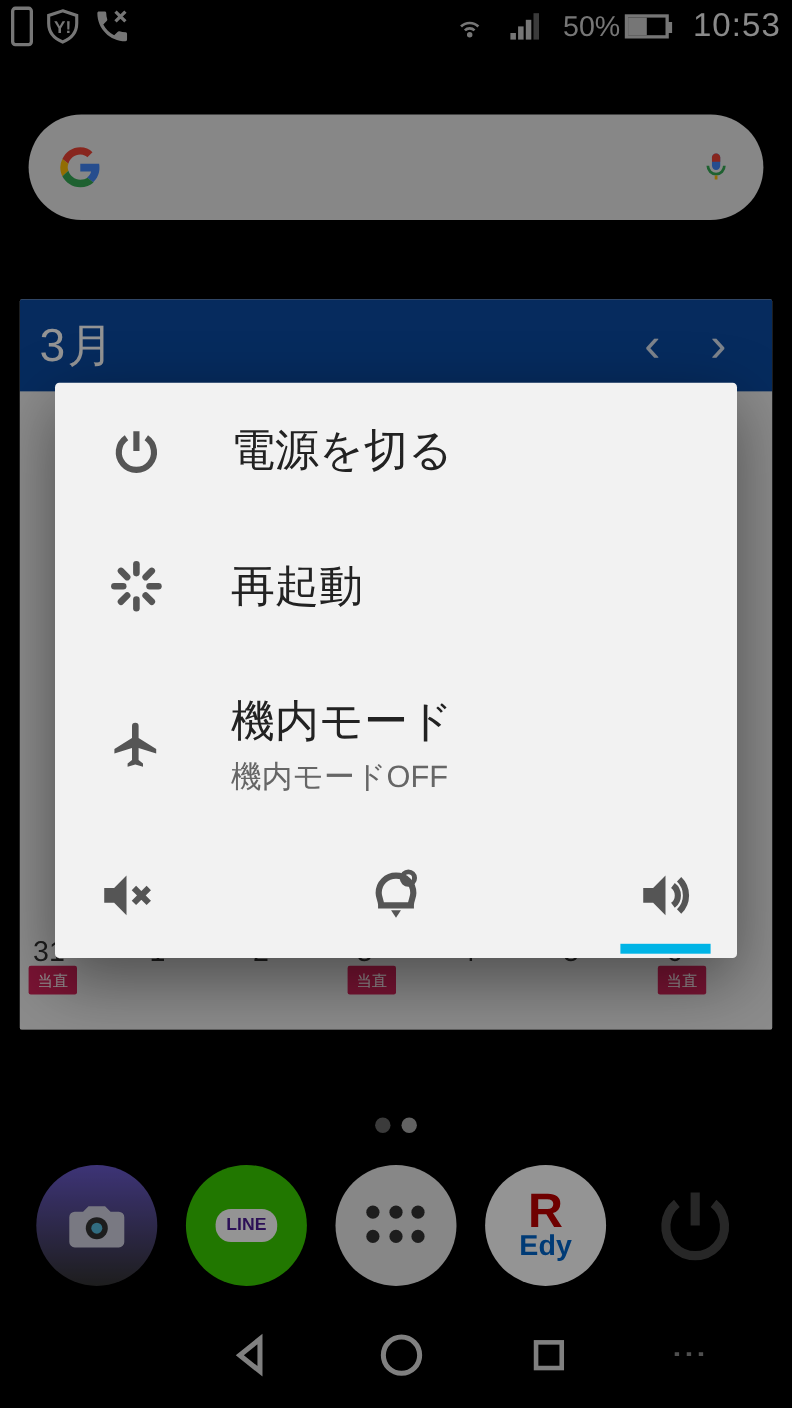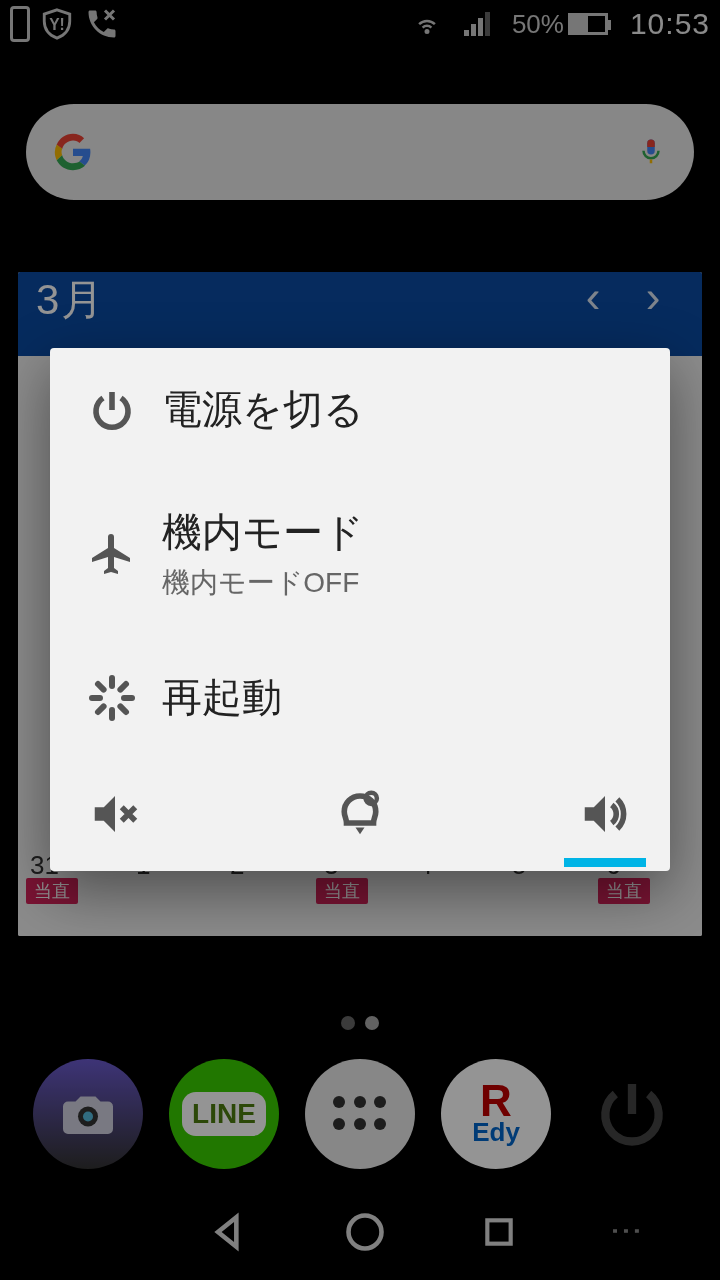--- a/index.html
+++ b/index.html
@@ -38,56 +38,56 @@
   .searchwrap{padding:56px 26px 0;}
   .search{
     height:96px;border-radius:48px;background:#e8e8e8;
     display:flex;align-items:center;padding:0 28px;
     box-shadow:0 2px 4px rgba(0,0,0,.3);
   }
   .glogo{width:38px;height:38px;}
   .mic-icon{width:30px;height:38px;margin-left:auto;}
   
   .calwidget{margin:72px 18px 0;background:#fff;border-radius:2px;overflow:hidden;position:relative}
-  .calheader{height:84px;background:#0b4aa2;color:#fff;display:flex;padding:0 18px;font-size:42px;font-weight:400;letter-spacing:2px}
+  .calheader{height:84px;background:#0b4aa2;color:#fff;display:flex;align-items:center;padding:0 18px;font-size:42px;font-weight:400;letter-spacing:2px}
   .calheader .title{flex:1}
   .navarrow{width:60px;text-align:center;font-size:44px;color:rgba(255,255,255,.85)}
   .calbody{height:580px;background:#f2f2f2;position:relative}
   .cal-row{position:absolute;left:0;right:0;height:90px}
   .cell-num{position:absolute;top:4px;font-size:26px;color:#333}
-  .badge{position:absolute;top:32px;height:26px;background:#d5235a;color:#fff;font-size:18px;padding:0 8px;line-height:26px;border-radius:2px}
+  .badge{position:absolute;top:32px;height:26px;background:#d5235a;color:#fff;font-size:14px;padding:0 8px;line-height:26px;border-radius:2px}
   
   .dots{position:absolute;bottom:250px;left:0;right:0;display:flex;justify-content:center;gap:10px}
   .dot{width:14px;height:14px;border-radius:50%;background:#666}
   .dot.active{background:#aaa}
   
   .dock{position:absolute;bottom:96px;left:0;right:0;height:140px;display:flex;justify-content:space-around;align-items:center;padding:0 20px}
   .appicon{width:110px;height:110px;border-radius:55px;background:#333;display:flex;align-items:center;justify-content:center;overflow:hidden;position:relative}
   .appicon.line{background:#3acd01}
-  .appicon.line .lbl{background:#fff;color:#4d7c0f;font-weight:900;font-size:28px;padding:6px 10px;border-radius:14px}
+  .appicon.line .lbl{background:#fff;color:#4c1d95;font-weight:900;font-size:16px;padding:6px 10px;border-radius:14px}
   .appicon.rakuten{background:#fff}
   .appicon.rakuten .r{color:#bf0000;font-weight:900;font-size:44px;line-height:.8}
   .appicon.rakuten .e{color:#0066cc;font-weight:900;font-size:26px}
   .appicon.drawer{background:#e8e8e8}
   .drawer-dots{width:54px;height:36px;display:grid;grid-template-columns:repeat(3,1fr);gap:8px}
   .drawer-dots span{width:12px;height:12px;border-radius:50%;background:#333}
   .appicon.power{background:transparent}
   
   .navbar{position:absolute;bottom:0;left:0;right:0;height:96px;background:#000;display:flex;align-items:center;justify-content:space-around;padding:0 30px}
   .navbtn{color:#ddd}
   .navbar .overflow{color:#888;font-size:32px;letter-spacing:2px;transform:rotate(90deg)}
   
   .dialog{
     position:absolute; z-index:10;
     left:50px; right:50px; top:348px;
     background:#f2f2f2;border-radius:4px;
     box-shadow:0 20px 60px rgba(0,0,0,.45);
     padding-bottom:0;
   }
-  .menuitem{display:flex;align-items:center;gap:20px;padding:34px 32px}
+  .menuitem{display:flex;align-items:center;gap:56px;padding:34px 44px}
   .menuitem .icon{width:60px;display:flex;justify-content:center;color:#555}
   .menuitem .txt{display:flex;flex-direction:column}
   .menuitem .lbl{font-size:40px;color:#222}
   .menuitem .sub{font-size:28px;color:#666;margin-top:4px}
   .soundrow{display:flex;justify-content:space-between;align-items:center;padding:20px 30px 22px}
   .soundbtn{width:70px;height:70px;display:flex;align-items:center;justify-content:center;color:#555;position:relative}
   .soundbtn.sel::after{content:"";position:absolute;left:-6px;right:-6px;bottom:-18px;height:9px;background:#00b4e6}
 </style>
 </head>
 <body>
@@ -220,51 +220,51 @@
 <div class="dialog">
   <div class="menuitem">
     <span class="icon">
       <svg width="48" height="48" viewBox="0 0 24 24">
           <path fill="none" stroke="#555" stroke-width="2.8" d="M12 3v9M7.5 6a8 8 0 109 0"></path>
         </svg>
     </span>
     <span class="txt">
         <span class="lbl">電源を切る</span>
       </span>
-  </div>
-  <div class="menuitem">
-    <span class="icon">
-      <svg width="48" height="48" viewBox="0 0 24 24">
-          <path fill="#555" d="M21 16v-2l-8-5V3.5a1.5 1.5 0 00-3 0V9l-8 5v2l8-2.5V19l-2 1.5V22l3.5-1 3.5 1v-1.5L13 19v-5.5l8 2.5z"></path>
-        </svg>
-    </span>
-    <span class="txt">
-      <span class="lbl">機内モード</span>
-      <span class="sub">機内モードOFF</span>
-    </span>
   </div>
   <div class="menuitem">
     <span class="icon">
       <svg width="48" height="48" viewBox="0 0 24 24">
           <g stroke="#555" stroke-width="3" stroke-linecap="round">
         <line x1="12" y1="2" x2="12" y2="6"></line>
             <line x1="12" y1="18" x2="12" y2="22"></line>
         <line x1="2" y1="12" x2="6" y2="12"></line>
             <line x1="18" y1="12" x2="22" y2="12"></line>
         <line x1="5" y1="5" x2="7.8" y2="7.8"></line>
             <line x1="16.2" y1="16.2" x2="19" y2="19"></line>
         <line x1="5" y1="19" x2="7.8" y2="16.2"></line>
             <line x1="16.2" y1="7.8" x2="19" y2="5"></line>
       </g>
         </svg>
     </span>
     <span class="txt">
         <span class="lbl">再起動</span>
       </span>
   </div>
+  <div class="menuitem">
+    <span class="icon">
+      <svg width="48" height="48" viewBox="0 0 24 24">
+          <path fill="#555" d="M21 16v-2l-8-5V3.5a1.5 1.5 0 00-3 0V9l-8 5v2l8-2.5V19l-2 1.5V22l3.5-1 3.5 1v-1.5L13 19v-5.5l8 2.5z"></path>
+        </svg>
+    </span>
+    <span class="txt">
+      <span class="lbl">機内モード</span>
+      <span class="sub">機内モードOFF</span>
+    </span>
+  </div>
   <div class="soundrow">
     <div class="soundbtn">
       <svg width="54" height="54" viewBox="0 0 24 24">
           <path fill="#555" d="M3 9v6h4l5 5V4L7 9H3z"></path>
           <path stroke="#555" stroke-width="2.5" d="M15 9l6 6M21 9l-6 6"></path>
         </svg>
     </div>
     <div class="soundbtn">
       <svg width="54" height="54" viewBox="0 0 24 24">
           <path fill="none" stroke="#555" stroke-width="2.5" d="M12 4a7 7 0 00-7 7c0 2 1 3 1 5h12c0-2 1-3 1-5a7 7 0 00-7-7z"></path>

